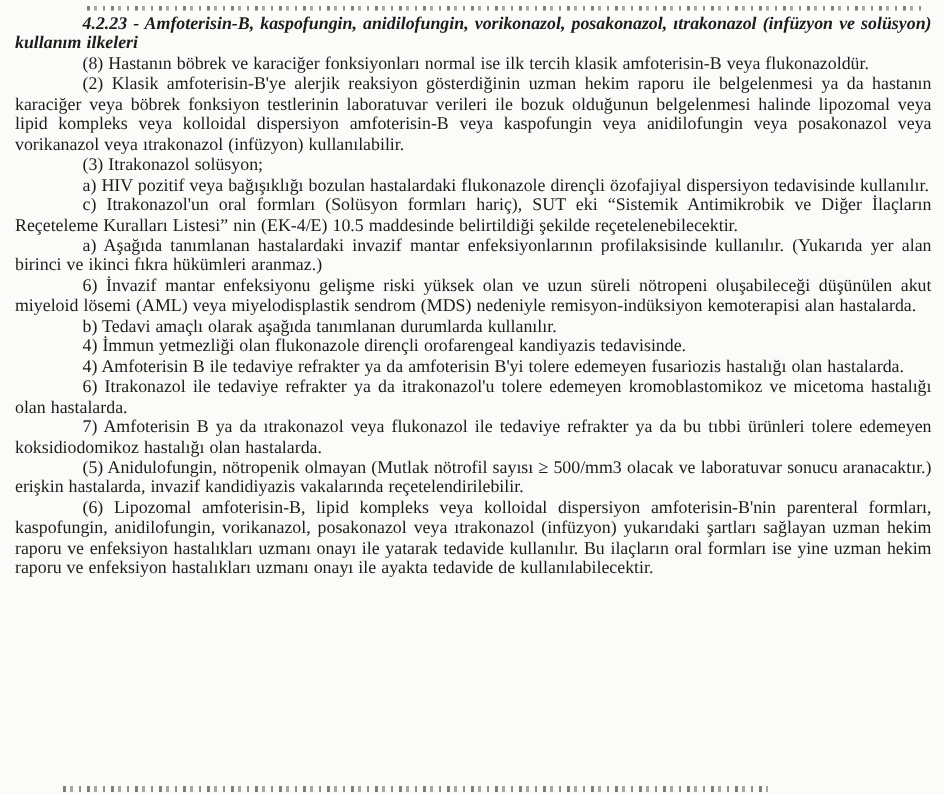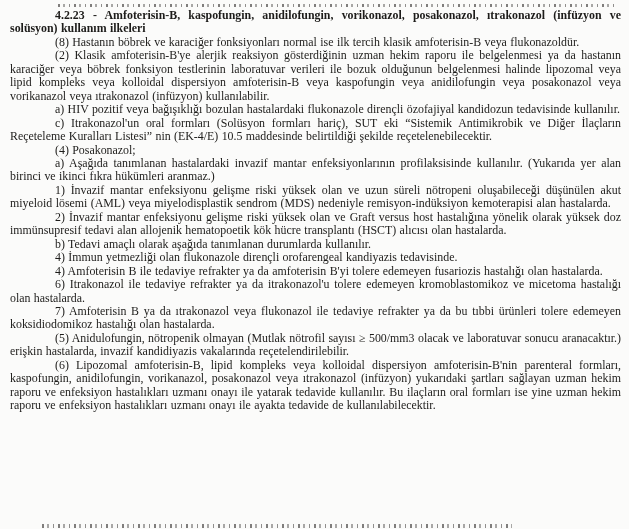--- a/index.html
+++ b/index.html
@@ -24,20 +24,21 @@
   .para {
     margin: 0;
     text-align: justify;
     text-indent: 45px;
     font-size: 11.9px;
     line-height: 13.45px;
     word-spacing: 0.4px;
   }
   .heading {
     font-weight: bold;
+    font-style: italic;
   }
   
   .clip-strip {
     height: 3px;
     background: repeating-linear-gradient(
       90deg,
       rgba(45,42,40,0.75) 0 2px,
       transparent 2px 5px,
       rgba(45,42,40,0.5) 5px 7px,
       transparent 7px 11px,
@@ -61,26 +62,25 @@
 </head>
 <body>
 
 <div class="page">
   <div class="clip-strip clip-top"></div>
 
   <p class="para heading">4.2.23 - Amfoterisin-B, kaspofungin, anidilofungin, vorikonazol, posakonazol, ıtrakonazol (infüzyon ve solüsyon) kullanım ilkeleri</p>
 
   <p class="para">(8) Hastanın böbrek ve karaciğer fonksiyonları normal ise ilk tercih klasik amfoterisin-B veya flukonazoldür.</p>
   <p class="para">(2) Klasik amfoterisin-B'ye alerjik reaksiyon gösterdiğinin uzman hekim raporu ile belgelenmesi ya da hastanın karaciğer veya böbrek fonksiyon testlerinin laboratuvar verileri ile bozuk olduğunun belgelenmesi halinde lipozomal veya lipid kompleks veya kolloidal dispersiyon amfoterisin-B veya kaspofungin veya anidilofungin veya posakonazol veya vorikanazol veya ıtrakonazol (infüzyon) kullanılabilir.</p>
-  <p class="para">a) HIV pozitif veya bağışıklığı bozulan hastalardaki flukonazole dirençli özofajiyal kandidozun tedavisinde kullanılır.</p>
+  <p class="para">(3) Itrakonazol solüsyon;</p>
+  <p class="para">a) HIV pozitif veya bağışıklığı bozulan hastalardaki flukonazole dirençli özofajiyal dispersiyon tedavisinde kullanılır.</p>
   <p class="para">c) Itrakonazol'un oral formları (Solüsyon formları hariç), SUT eki “Sistemik Antimikrobik ve Diğer İlaçların Reçeteleme Kuralları Listesi” nin (EK-4/E) 10.5 maddesinde belirtildiği şekilde reçetelenebilecektir.</p>
-  <p class="para">(4) Posakonazol;</p>
   <p class="para">a) Aşağıda tanımlanan hastalardaki invazif mantar enfeksiyonlarının profilaksisinde kullanılır. (Yukarıda yer alan birinci ve ikinci fıkra hükümleri aranmaz.)</p>
-  <p class="para">1) İnvazif mantar enfeksiyonu gelişme riski yüksek olan ve uzun süreli nötropeni oluşabileceği düşünülen akut miyeloid lösemi (AML) veya miyelodisplastik sendrom (MDS) nedeniyle remisyon-indüksiyon kemoterapisi alan hastalarda.</p>
-  <p class="para">2) İnvazif mantar enfeksiyonu gelişme riski yüksek olan ve Graft versus host hastalığına yönelik olarak yüksek doz immünsupresif tedavi alan allojenik hematopoetik kök hücre transplantı (HSCT) alıcısı olan hastalarda.</p>
+  <p class="para">6) İnvazif mantar enfeksiyonu gelişme riski yüksek olan ve uzun süreli nötropeni oluşabileceği düşünülen akut miyeloid lösemi (AML) veya miyelodisplastik sendrom (MDS) nedeniyle remisyon-indüksiyon kemoterapisi alan hastalarda.</p>
   <p class="para">b) Tedavi amaçlı olarak aşağıda tanımlanan durumlarda kullanılır.</p>
   <p class="para">4) İmmun yetmezliği olan flukonazole dirençli orofarengeal kandiyazis tedavisinde.</p>
   <p class="para">4) Amfoterisin B ile tedaviye refrakter ya da amfoterisin B'yi tolere edemeyen fusariozis hastalığı olan hastalarda.</p>
   <p class="para">6) Itrakonazol ile tedaviye refrakter ya da itrakonazol'u tolere edemeyen kromoblastomikoz ve micetoma hastalığı olan hastalarda.</p>
   <p class="para">7) Amfoterisin B ya da ıtrakonazol veya flukonazol ile tedaviye refrakter ya da bu tıbbi ürünleri tolere edemeyen koksidiodomikoz hastalığı olan hastalarda.</p>
   <p class="para">(5) Anidulofungin, nötropenik olmayan (Mutlak nötrofil sayısı ≥ 500/mm3 olacak ve laboratuvar sonucu aranacaktır.) erişkin hastalarda, invazif kandidiyazis vakalarında reçetelendirilebilir.</p>
   <p class="para">(6) Lipozomal amfoterisin-B, lipid kompleks veya kolloidal dispersiyon amfoterisin-B'nin parenteral formları, kaspofungin, anidilofungin, vorikanazol, posakonazol veya ıtrakonazol (infüzyon) yukarıdaki şartları sağlayan uzman hekim raporu ve enfeksiyon hastalıkları uzmanı onayı ile yatarak tedavide kullanılır. Bu ilaçların oral formları ise yine uzman hekim raporu ve enfeksiyon hastalıkları uzmanı onayı ile ayakta tedavide de kullanılabilecektir.</p>
 
   <div class="clip-strip clip-bottom"></div>
 </div>

